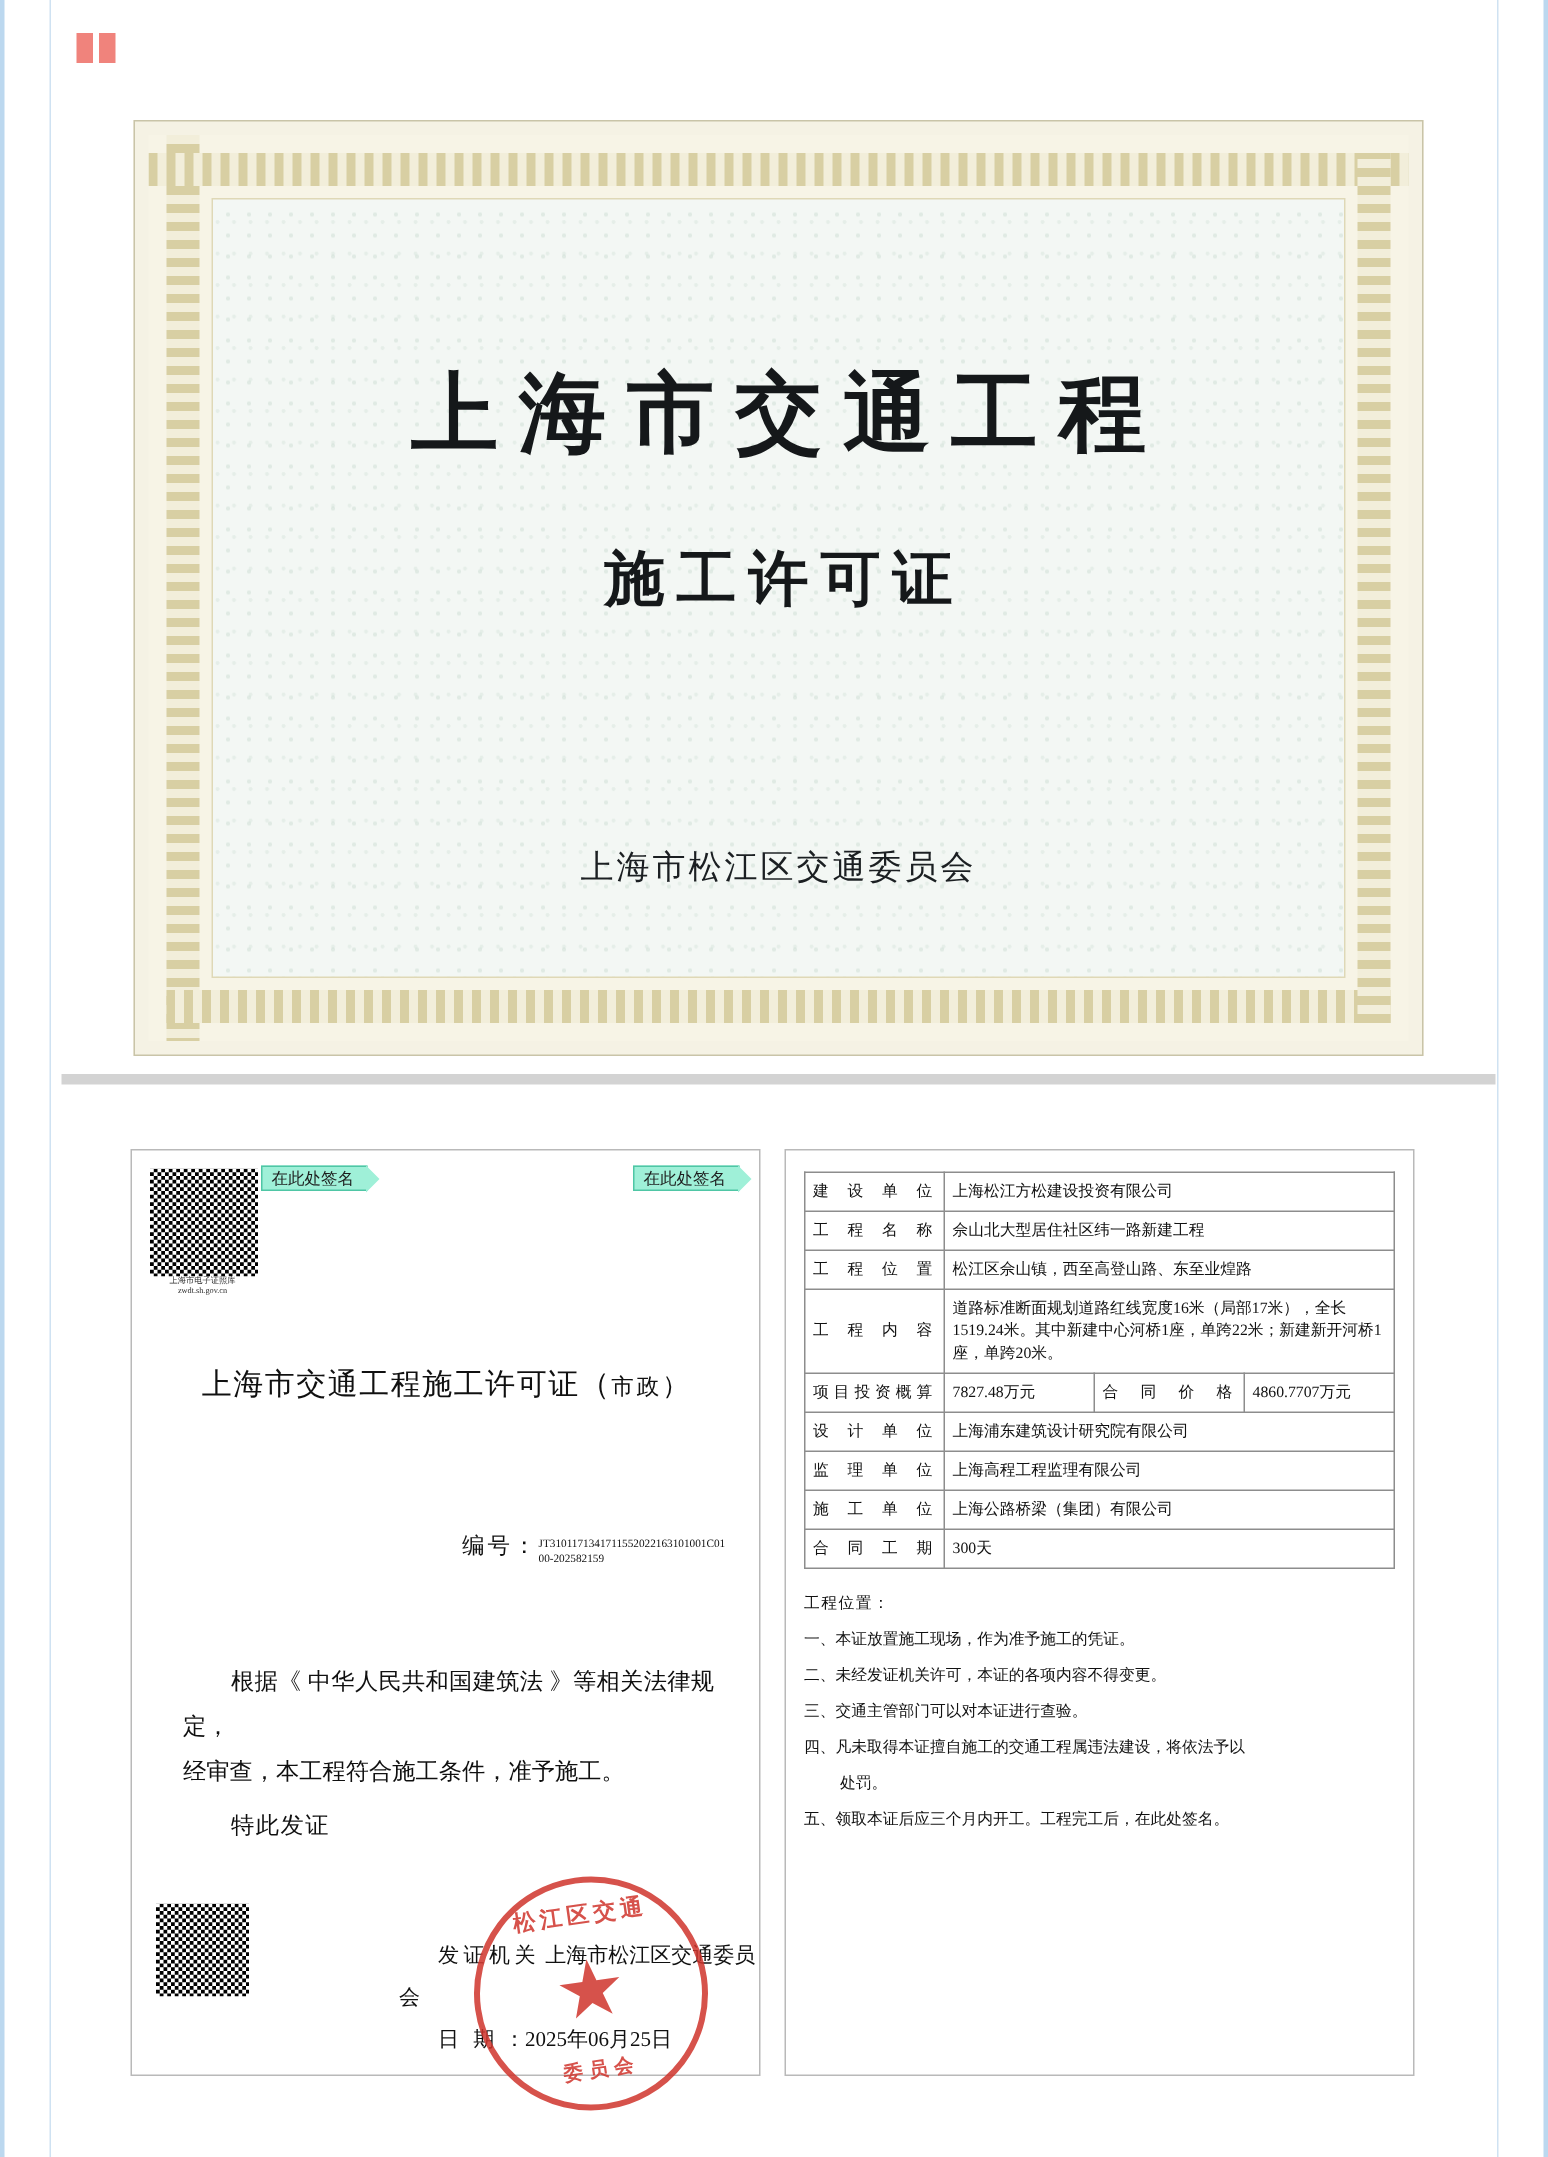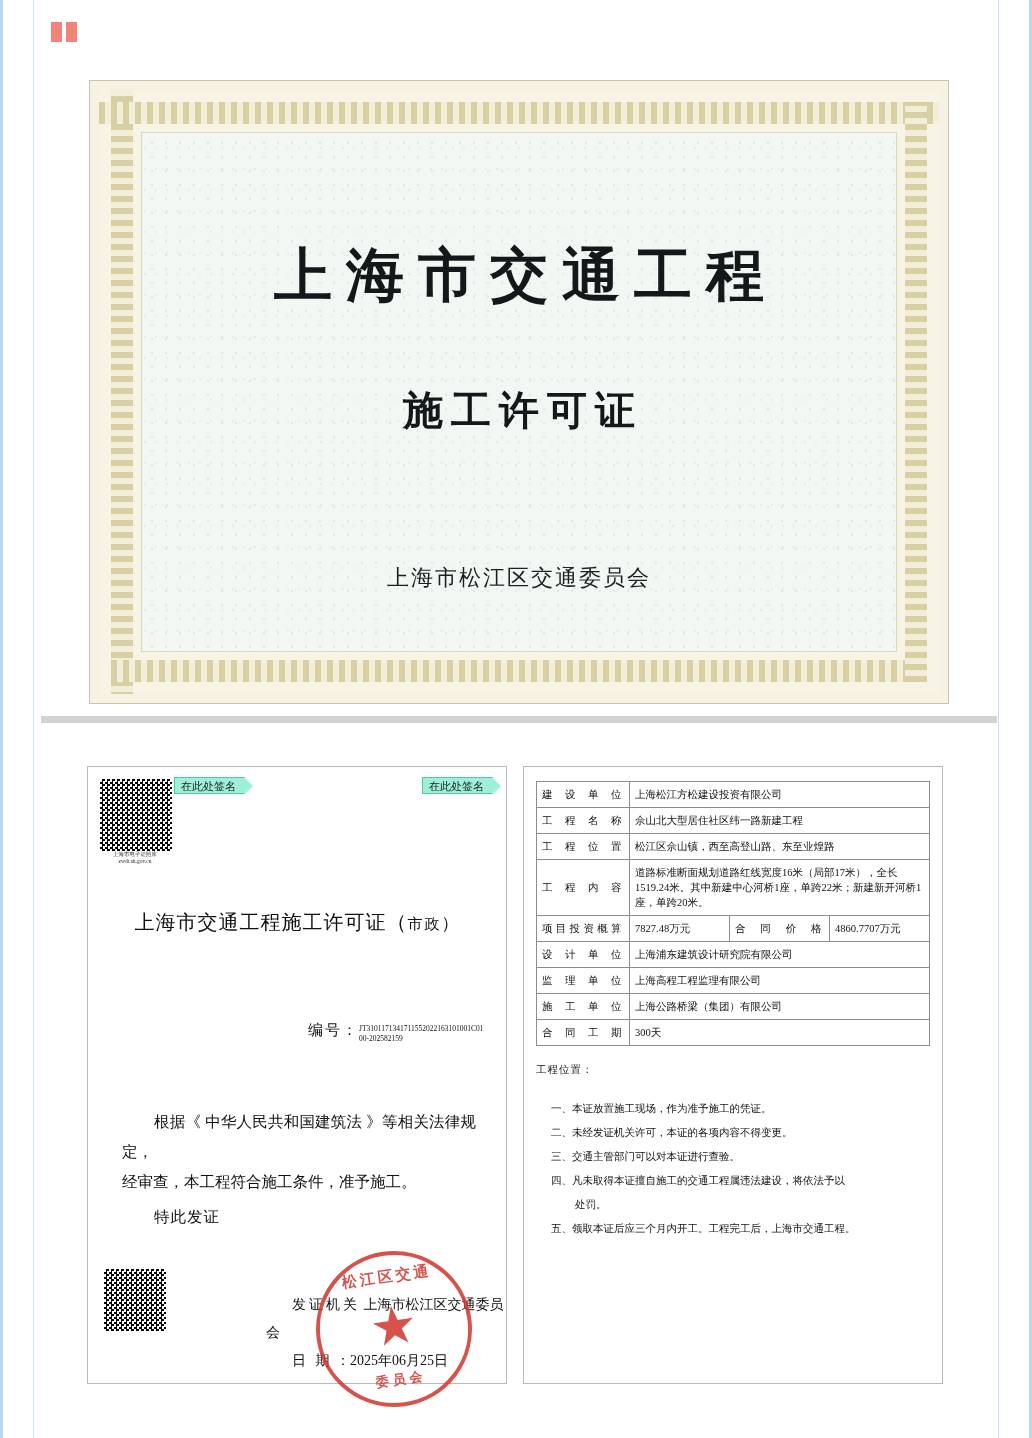--- a/index.html
+++ b/index.html
@@ -105,21 +105,21 @@
   .cover-title {
     margin-top: 104px;
     font-size: 58px;
     letter-spacing: 14px;
     font-weight: bold;
     color: #15181a;
     font-family: "DejaVu Serif", "Liberation Serif", serif;
     text-indent: 14px;
   }
   .cover-subtitle {
-    margin-top: 68px;
+    margin-top: 43px;
     font-size: 40px;
     letter-spacing: 8px;
     font-weight: bold;
     color: #15181a;
     text-indent: 8px;
   }
   .cover-issuer {
     position: absolute;
     bottom: 58px;
     left: 0; right: 0;
@@ -311,21 +311,21 @@
   }
   td.val { text-align: left; }
   td.multi { line-height: 15.5px; padding: 6px 5px; }
   .notes {
     margin-top: 12px;
     font-size: 10.5px;
     color: #111;
     line-height: 24px;
   }
   .notes .notes-title { letter-spacing: 1px; }
-  .notes ol { margin: 15px; padding: 0; list-style: none; }
+  .notes ol { margin: 0; padding: 0; list-style: none; }
   .notes li { padding-left: 0; }
   .notes li .sub { display: block; padding-left: 24px; }
 </style>
 </head>
 <body>
 
 <div class="page">
 
   <div class="corner-mark">
     <i></i>
@@ -436,19 +436,19 @@
       <div class="notes">
         <div class="notes-title">工程位置：</div>
         <ol>
           <li>一、本证放置施工现场，作为准予施工的凭证。</li>
           <li>二、未经发证机关许可，本证的各项内容不得变更。</li>
           <li>三、交通主管部门可以对本证进行查验。</li>
           <li>四、凡未取得本证擅自施工的交通工程属违法建设，将依法予以</li>
           <li>
               <span class="sub">处罚。</span>
             </li>
-          <li>五、领取本证后应三个月内开工。工程完工后，上海市交通工程。</li>
+          <li>五、领取本证后应三个月内开工。工程完工后，在此处签名。</li>
         </ol>
       </div>
     </div>
 
   </div>
 </div>
 
 </body></html>

